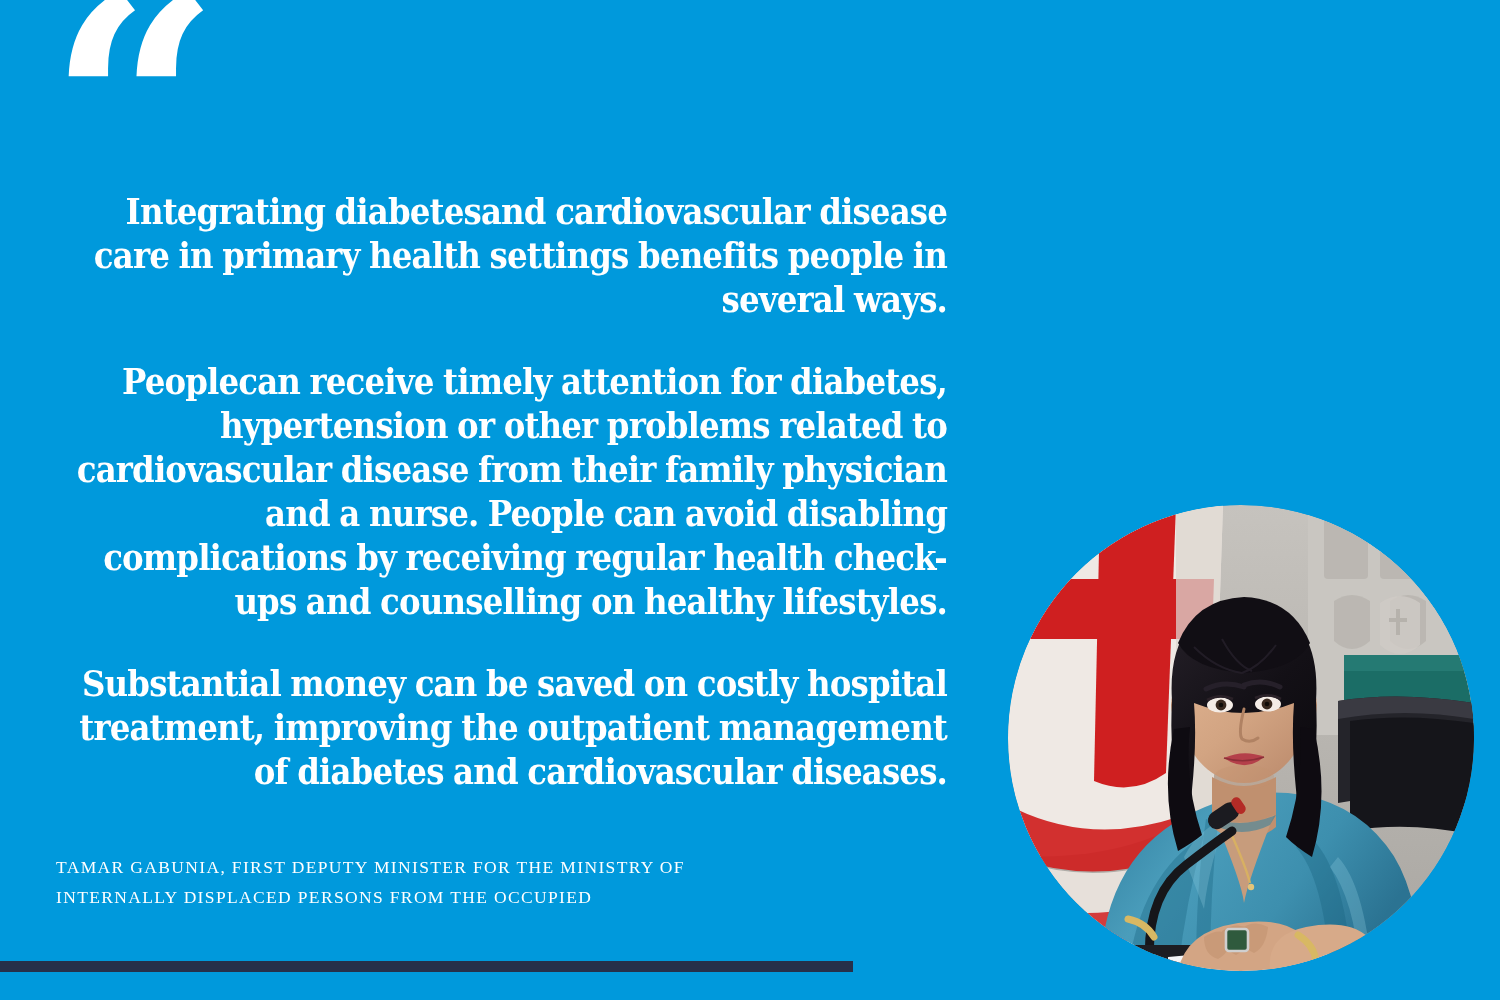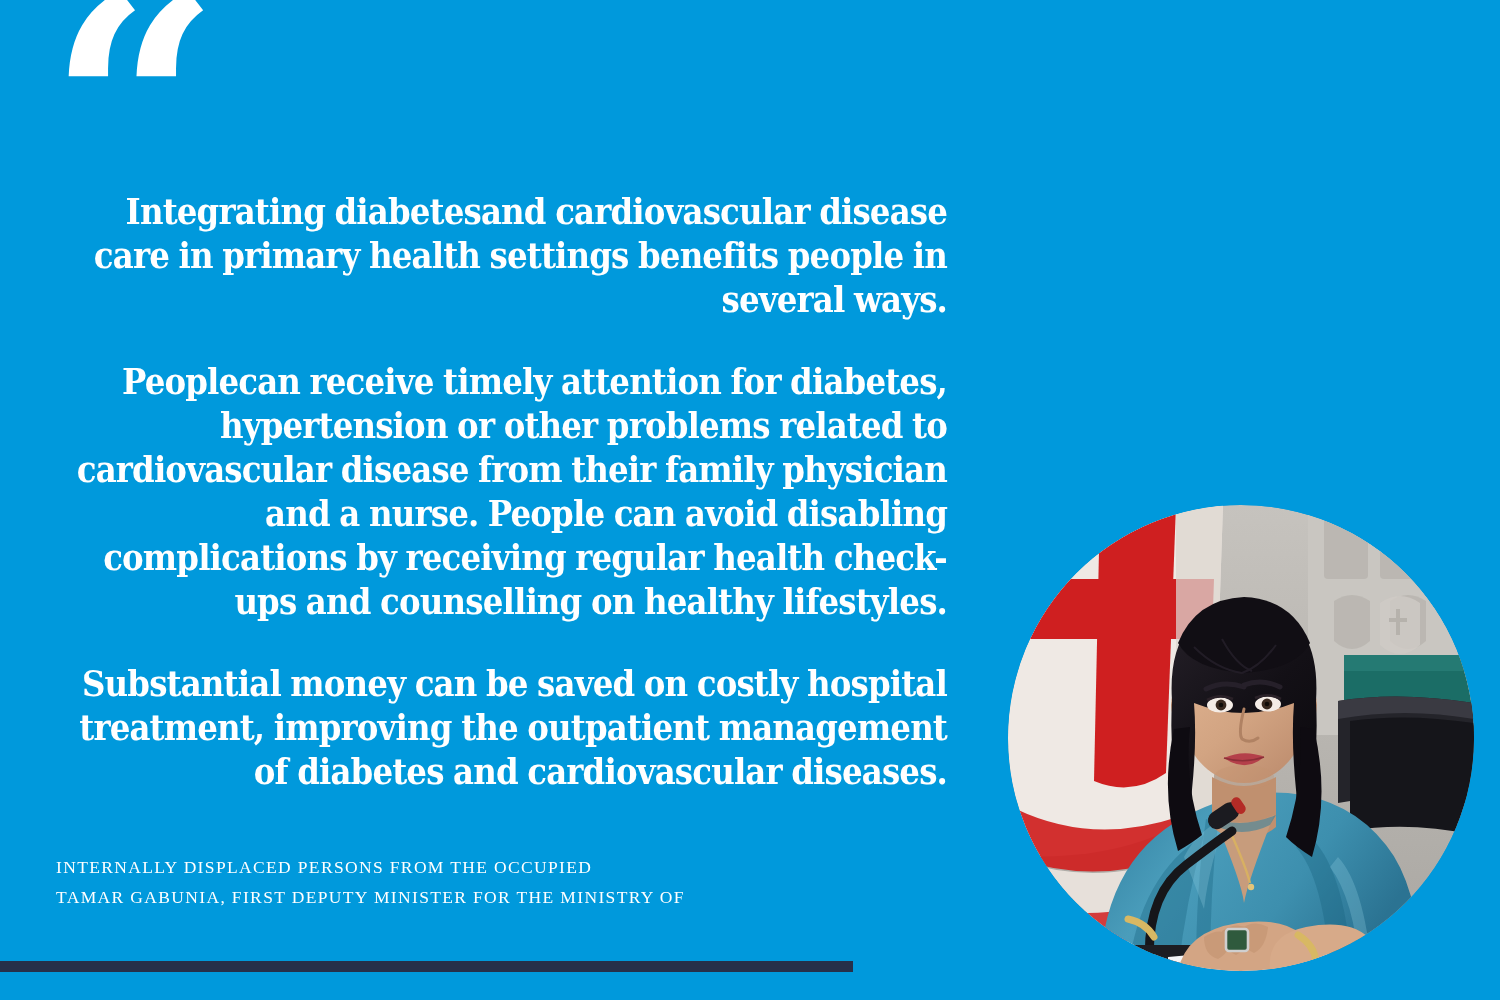--- a/index.html
+++ b/index.html
@@ -112,22 +112,22 @@
 
   <div class="quote-mark">“</div>
 
   <div class="quote-body">
     <p class="quote-para">Integrating diabetesand cardiovascular disease care in primary health settings benefits people in several ways.</p>
     <p class="quote-para">Peoplecan receive timely attention for diabetes, hypertension or other problems related to cardiovascular disease from their family physician and a nurse. People can avoid disabling complications by receiving regular health check-ups and counselling on healthy lifestyles.</p>
     <p class="quote-para">Substantial money can be saved on costly hospital treatment, improving the outpatient management of diabetes and cardiovascular diseases.</p>
   </div>
 
   <div class="attribution">
+    <span class="attribution-line">TAMAR GABUNIA, FIRST DEPUTY MINISTER FOR THE MINISTRY OF</span>
     <span class="attribution-line">INTERNALLY DISPLACED PERSONS FROM THE OCCUPIED</span>
-    <span class="attribution-line">TAMAR GABUNIA, FIRST DEPUTY MINISTER FOR THE MINISTRY OF</span>
   </div>
 
   <div class="bottom-rule"></div>
 
   <div class="portrait">
     <svg viewBox="0 0 466 466" xmlns="http://www.w3.org/2000/svg">
       <defs>
         <clipPath id="circleClip">
           <circle cx="233" cy="233" r="233"></circle>
         </clipPath>

